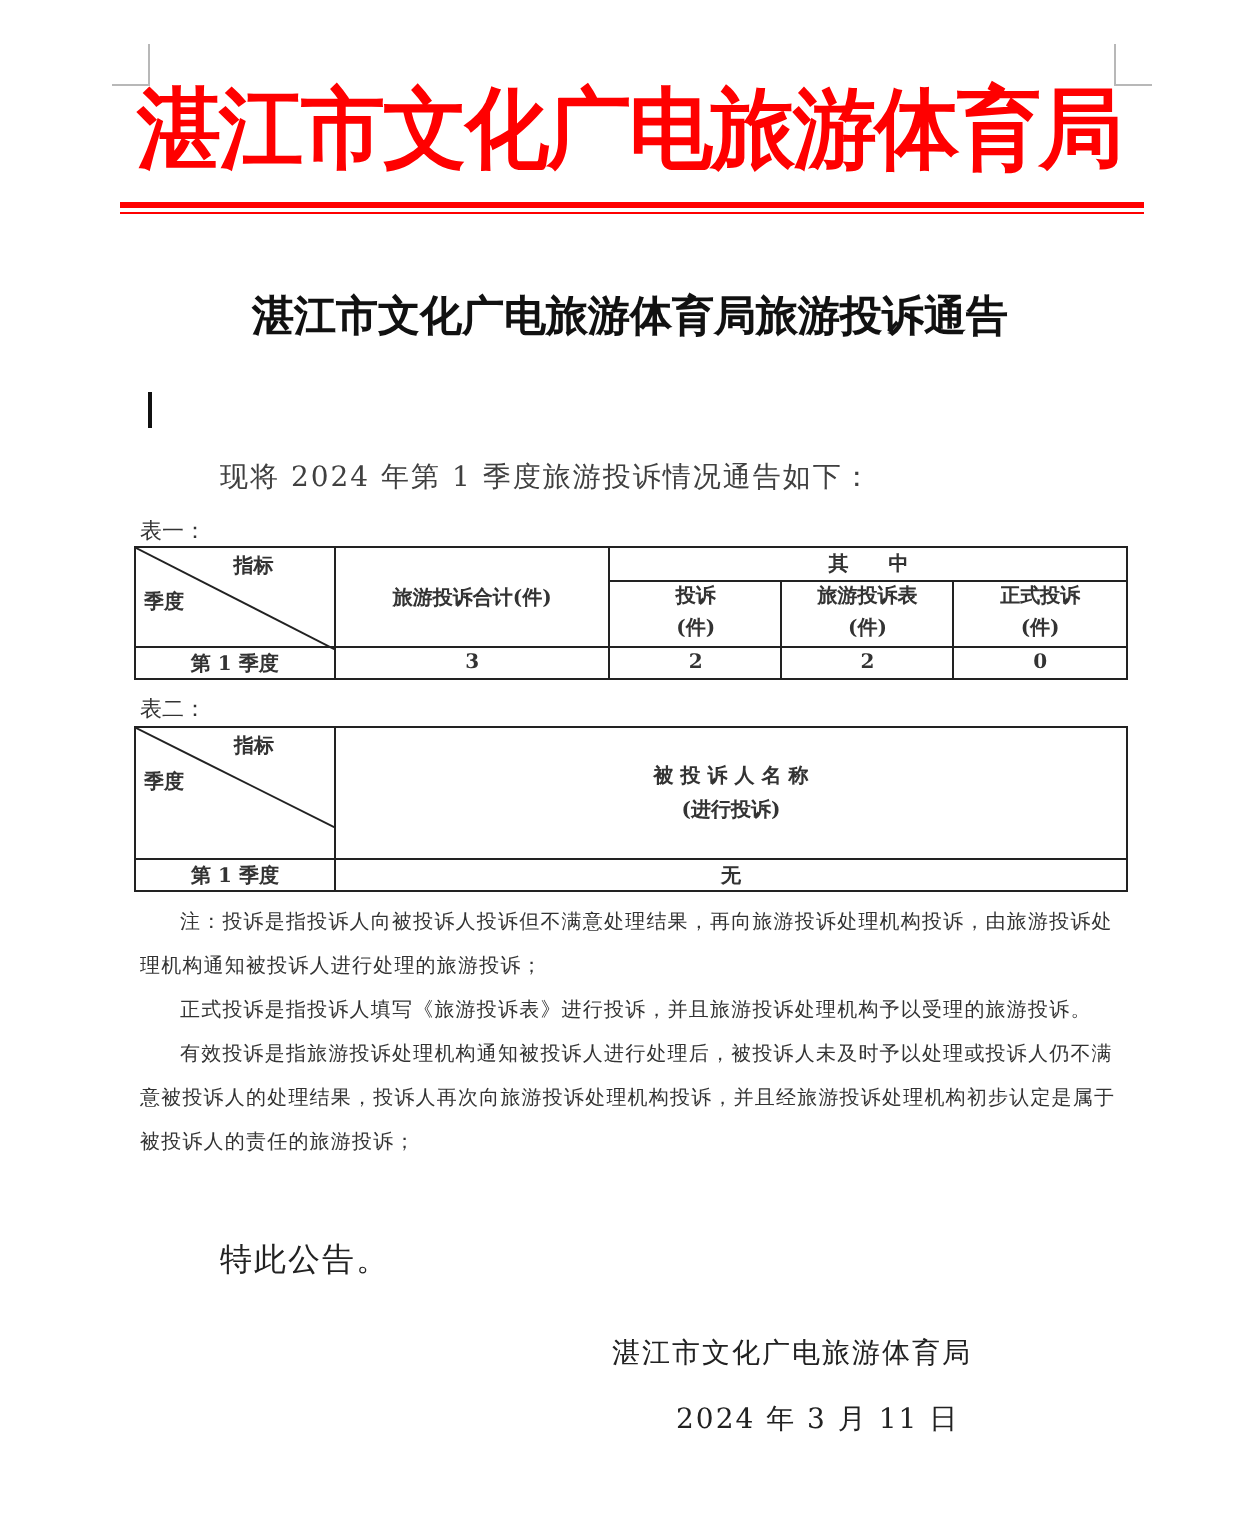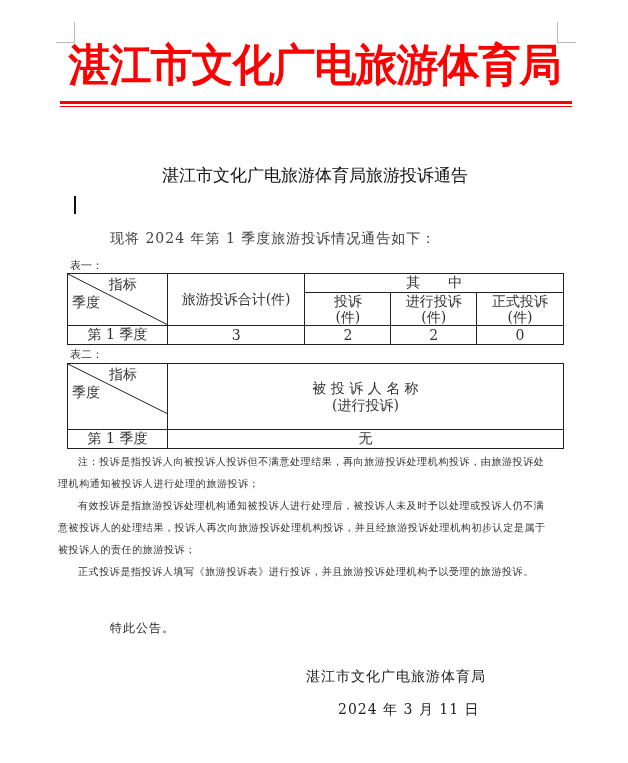--- a/index.html
+++ b/index.html
@@ -3,33 +3,33 @@
 <meta charset="utf-8">
 <style>
   html,body{margin:0;padding:0;background:#fff;}
   body{width:628px;height:763px;position:relative;overflow:hidden;font-family:"DejaVu Serif","Liberation Serif",serif;color:#222;}
   .corner{position:absolute;border-color:#b8b8b8;border-style:solid;border-width:0;}
   #corner-tl{left:56px;top:22px;width:18px;height:20px;border-right-width:1px;border-bottom-width:1px;}
   #corner-tr{left:557px;top:22px;width:18px;height:20px;border-left-width:1px;border-bottom-width:1px;}
   .masthead{position:absolute;left:62px;top:40px;width:505px;text-align:center;color:#f00;font-family:"DejaVu Serif","Liberation Serif",serif;font-size:42px;font-weight:bold;letter-spacing:-1px;line-height:50px;transform:scaleY(1.05);}
   .redline-thick{position:absolute;left:60px;top:101px;width:512px;height:3px;background:#f00;}
   .redline-thin{position:absolute;left:60px;top:106px;width:512px;height:1px;background:#f00;}
-  .title{position:absolute;left:60px;top:164px;width:510px;text-align:center;font-size:17px;font-weight:normal;color:#111;letter-spacing:0px;}
+  .title{position:absolute;left:60px;top:144px;width:510px;text-align:center;font-size:21px;font-weight:bold;color:#111;letter-spacing:0px;}
   .cursor{position:absolute;left:74px;top:196px;width:2px;height:18px;background:#111;}
   .intro{position:absolute;left:110px;top:230px;font-size:14px;letter-spacing:1px;color:#404040;}
   .tbl-label{position:absolute;left:70px;font-size:11px;color:#333;}
-  table{position:absolute;border-collapse:collapse;font-size:14px;color:#333;}
+  table{position:absolute;border-collapse:collapse;font-size:10px;color:#333;font-weight:bold;}
   td{border:1px solid #222;text-align:center;padding:0;}
   .diag{position:relative;}
   .diag svg{position:absolute;left:0;top:0;}
   .diag .tr{position:absolute;right:30px;top:2px;}
   .diag .bl{position:absolute;left:4px;top:20px;}
-  .notes{position:absolute;left:58px;width:490px;font-size:10px;color:#333;line-height:22px;letter-spacing:0.6px;}
+  .notes{position:absolute;left:70px;width:490px;font-size:10px;color:#333;line-height:22px;letter-spacing:0.6px;}
   .notes p{margin:0;text-indent:20px;}
-  .closing{position:absolute;left:110px;top:620px;font-size:12px;letter-spacing:1px;}
+  .closing{position:absolute;left:110px;top:620px;font-size:16px;letter-spacing:1px;}
   .sign{position:absolute;left:306px;top:668px;font-size:14px;letter-spacing:1px;}
   .date{position:absolute;left:338px;top:701px;font-size:14px;letter-spacing:1px;}
 </style>
 </head>
 <body>
 
 <div class="corner" id="corner-tl"></div>
 <div class="corner" id="corner-tr"></div>
 
 <div class="masthead">湛江市文化广电旅游体育局</div>
@@ -53,21 +53,21 @@
     </td>
     <td rowspan="2" style="width:137px;">旅游投诉合计(件)</td>
     <td colspan="3">其　　中</td>
   </tr>
   <tr style="height:33px;line-height:16px;">
     <td style="width:85px;">
           <div>投诉</div>
           <div>(件)</div>
         </td>
     <td style="width:85px;">
-          <div>进行投诉</div>
+          <div>旅游投诉表</div>
           <div>(件)</div>
         </td>
     <td style="width:86px;">
           <div>正式投诉</div>
           <div>(件)</div>
         </td>
   </tr>
   <tr style="height:16px;">
     <td>第 1 季度</td>
     <td>3</td>
@@ -96,19 +96,19 @@
   </tr>
   <tr style="height:16px;">
     <td>第 1 季度</td>
     <td>无</td>
   </tr>
 </tbody>
   </table>
 
 <div class="notes" style="top:451px;">
   <p>注：投诉是指投诉人向被投诉人投诉但不满意处理结果，再向旅游投诉处理机构投诉，由旅游投诉处理机构通知被投诉人进行处理的旅游投诉；</p>
+  <p>正式投诉是指投诉人填写《旅游投诉表》进行投诉，并且旅游投诉处理机构予以受理的旅游投诉。</p>
   <p>有效投诉是指旅游投诉处理机构通知被投诉人进行处理后，被投诉人未及时予以处理或投诉人仍不满意被投诉人的处理结果，投诉人再次向旅游投诉处理机构投诉，并且经旅游投诉处理机构初步认定是属于被投诉人的责任的旅游投诉；</p>
-  <p>正式投诉是指投诉人填写《旅游投诉表》进行投诉，并且旅游投诉处理机构予以受理的旅游投诉。</p>
 </div>
 
 <div class="closing">特此公告。</div>
 <div class="sign">湛江市文化广电旅游体育局</div>
 <div class="date">2024 年 3 月 11 日</div>
 
 </body></html>

